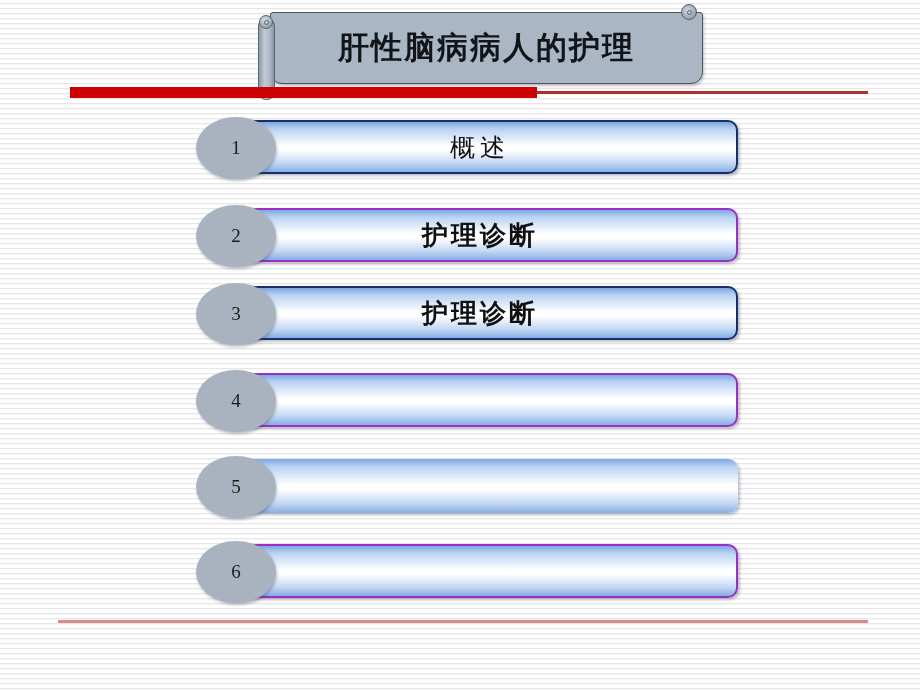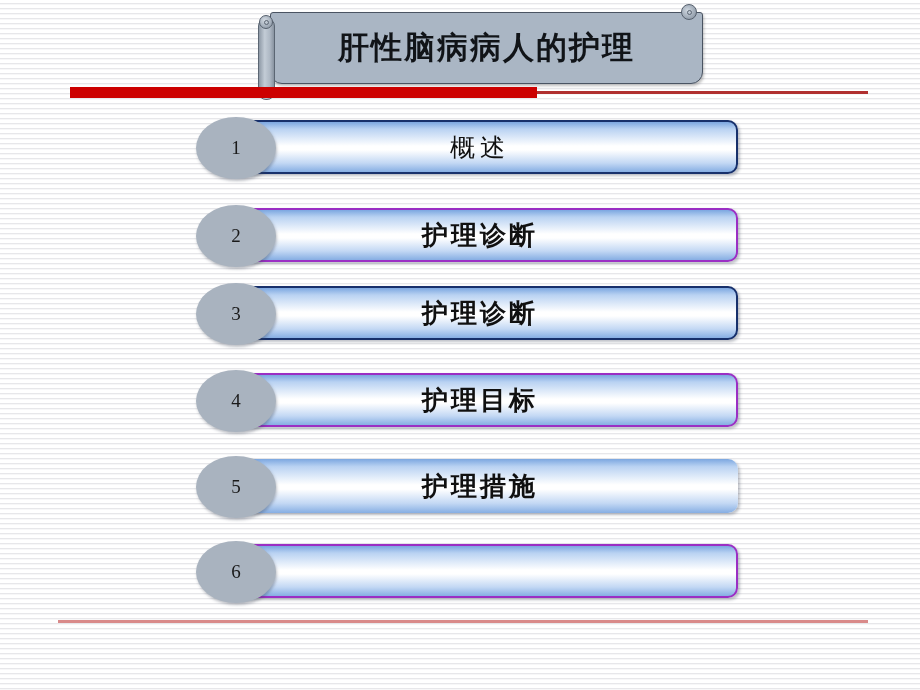--- a/index.html
+++ b/index.html
@@ -250,27 +250,25 @@
   </div>
 
   <div class="agenda-row" style="top:283px;">
     <div class="agenda-bar border-navy"></div>
     <div class="agenda-label">护理诊断</div>
     <div class="agenda-circle">3</div>
   </div>
 
   <div class="agenda-row" style="top:370px;">
     <div class="agenda-bar border-purple"></div>
-    <div class="agenda-label">护理目标</div>
     <div class="agenda-circle">4</div>
   </div>
 
   <div class="agenda-row" style="top:456px;">
     <div class="agenda-bar border-none"></div>
-    <div class="agenda-label">护理措施</div>
     <div class="agenda-circle">5</div>
   </div>
 
   <div class="agenda-row" style="top:541px;">
     <div class="agenda-bar border-purple"></div>
     <div class="agenda-circle">6</div>
   </div>
 
   <div id="bottom-rule"></div>
 

